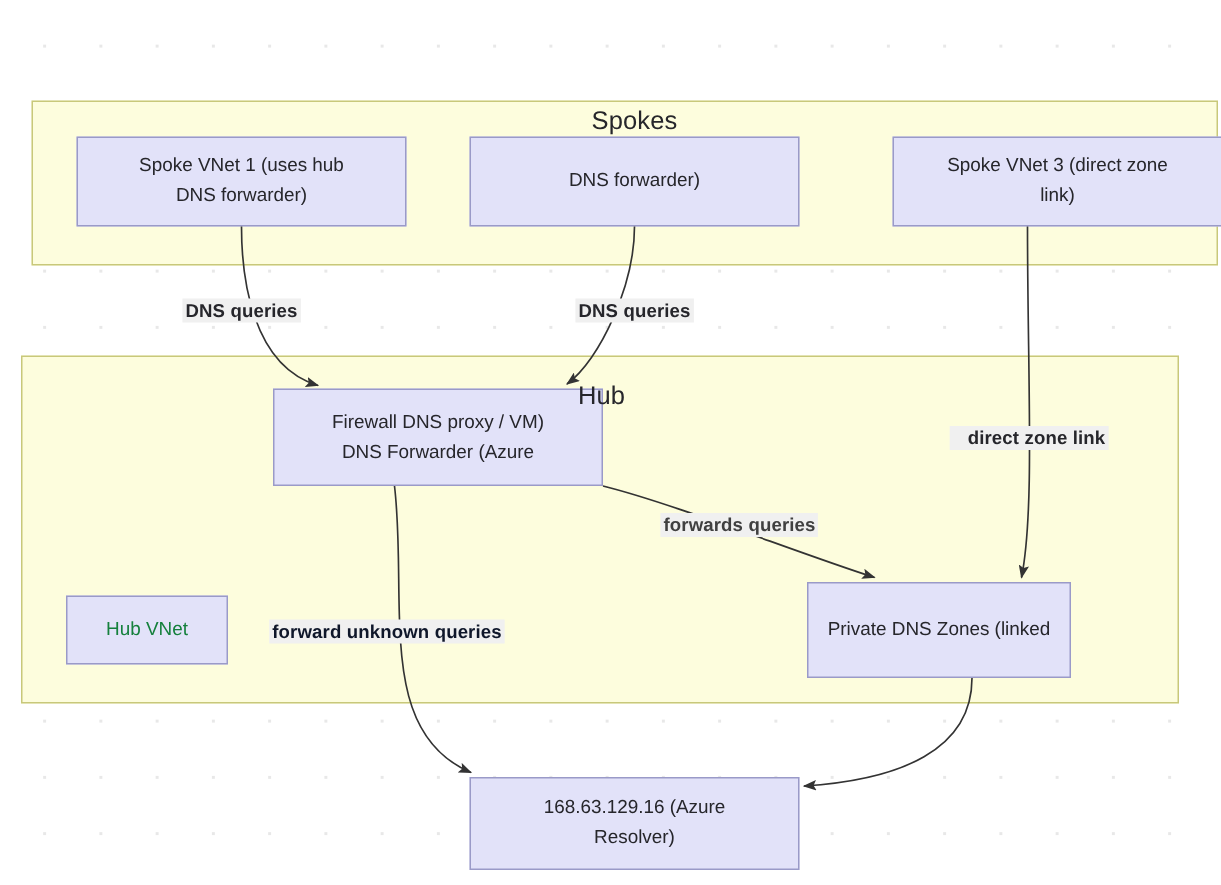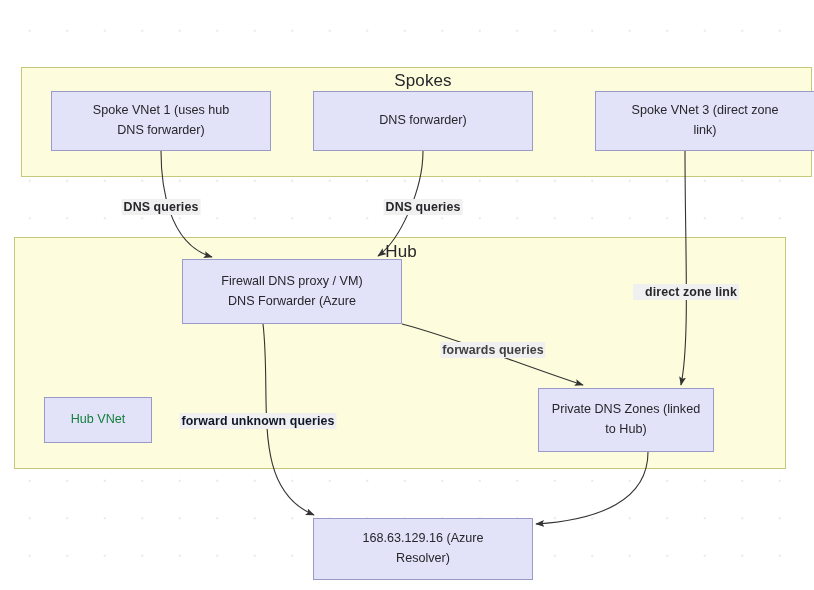--- a/index.html
+++ b/index.html
@@ -39,21 +39,21 @@
     position: absolute;
     z-index: 4;
     font-size: 17px;
     color: #26262b;
     white-space: nowrap;
     transform: translateX(-50%);
     letter-spacing: 0.1px;
   }
   .group-label.on-border {
     background: transparent;
-    padding: 4px 2px;
+    padding: 16px 2px;
   }
   .node {
     position: absolute;
     box-sizing: border-box;
     background: #e2e2f9;
     border: 1.1px solid #9a9ac8;
     z-index: 2;
     display: flex;
     align-items: center;
     justify-content: center;
@@ -128,21 +128,20 @@
         </div>
       </div>
       <div class="node" style="left: 44px; top: 397px; width: 108px; height: 46px; background: rgb(226, 226, 249); border-color: rgb(154, 154, 200); color: #15803d;">
         <div>
           <span>Hub VNet</span>
         </div>
       </div>
       <div class="node" style="left: 538px; top: 388px; width: 176px; height: 64px; background: rgb(226, 226, 249); border-color: rgb(154, 154, 200); color: rgb(38, 38, 43);">
         <div>
           <span>Private DNS Zones (linked</span>
-          <span>to Hub)</span>
         </div>
       </div>
       <div class="node" style="left: 313px; top: 518px; width: 220px; height: 62px; background: rgb(226, 226, 249); border-color: rgb(154, 154, 200); color: rgb(38, 38, 43);">
         <div>
           <span>168.63.129.16 (Azure</span>
           <span>Resolver)</span>
         </div>
       </div>
     </div>
 

